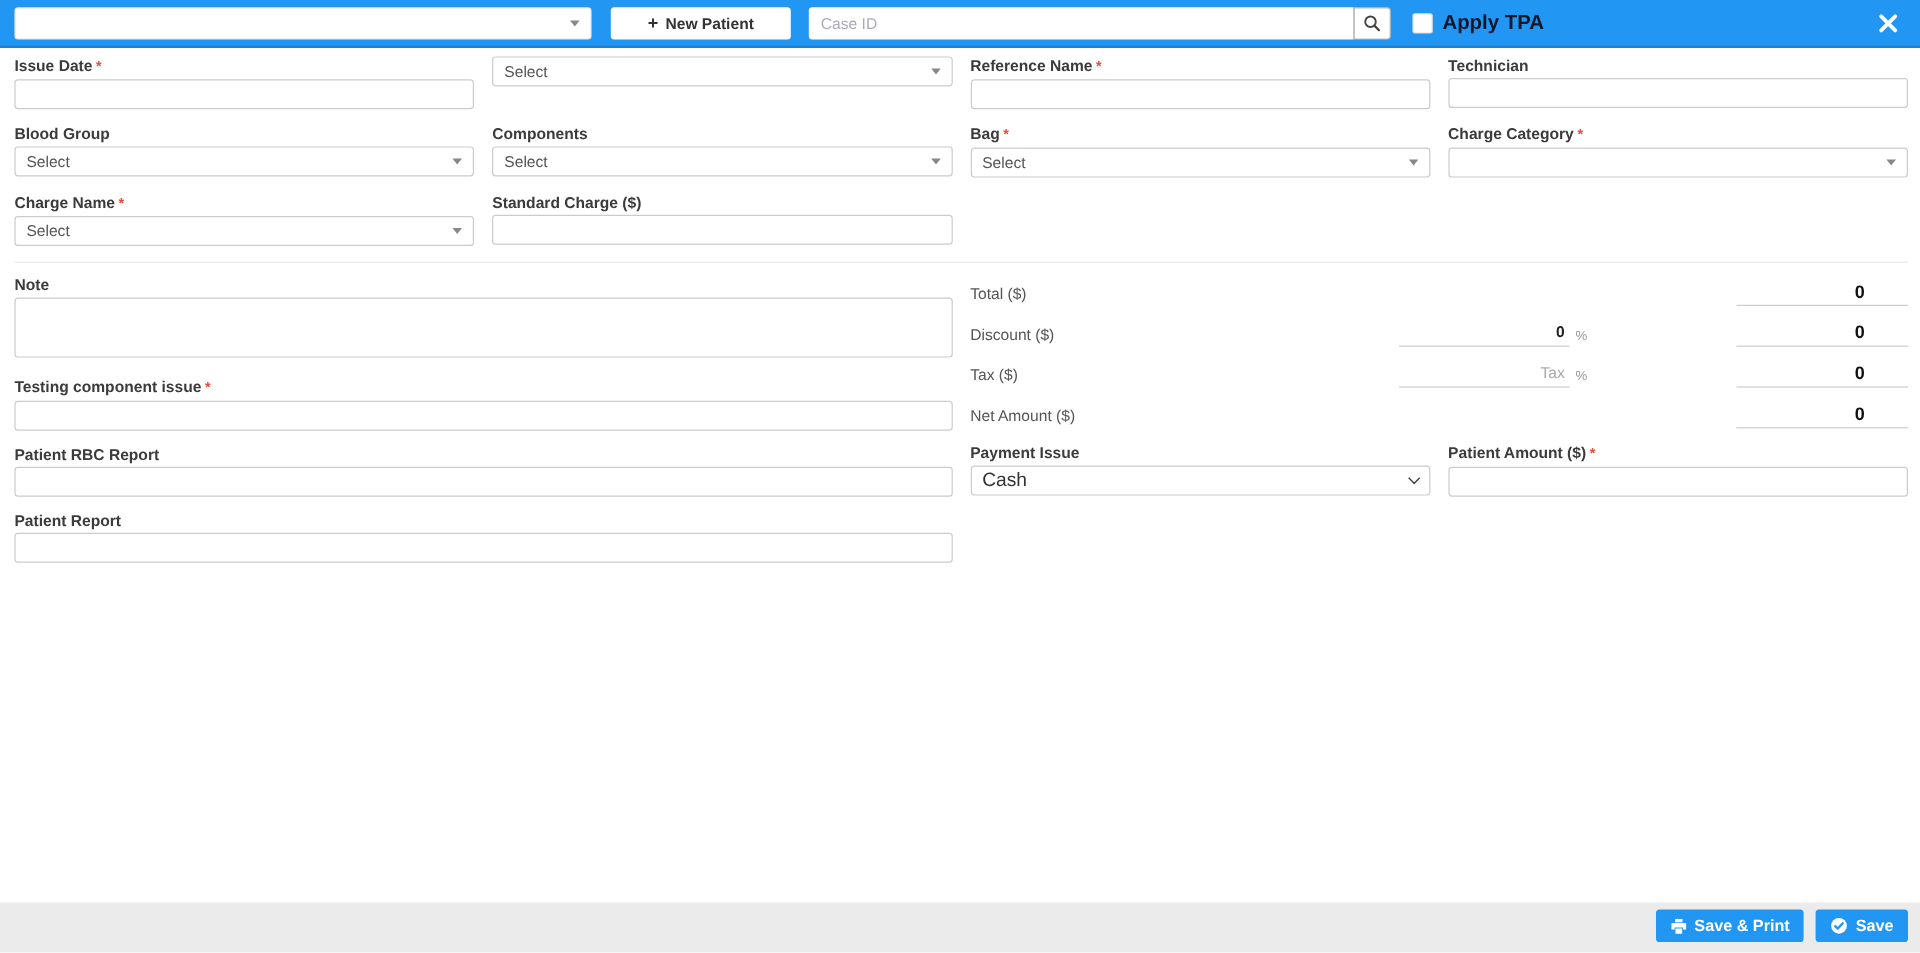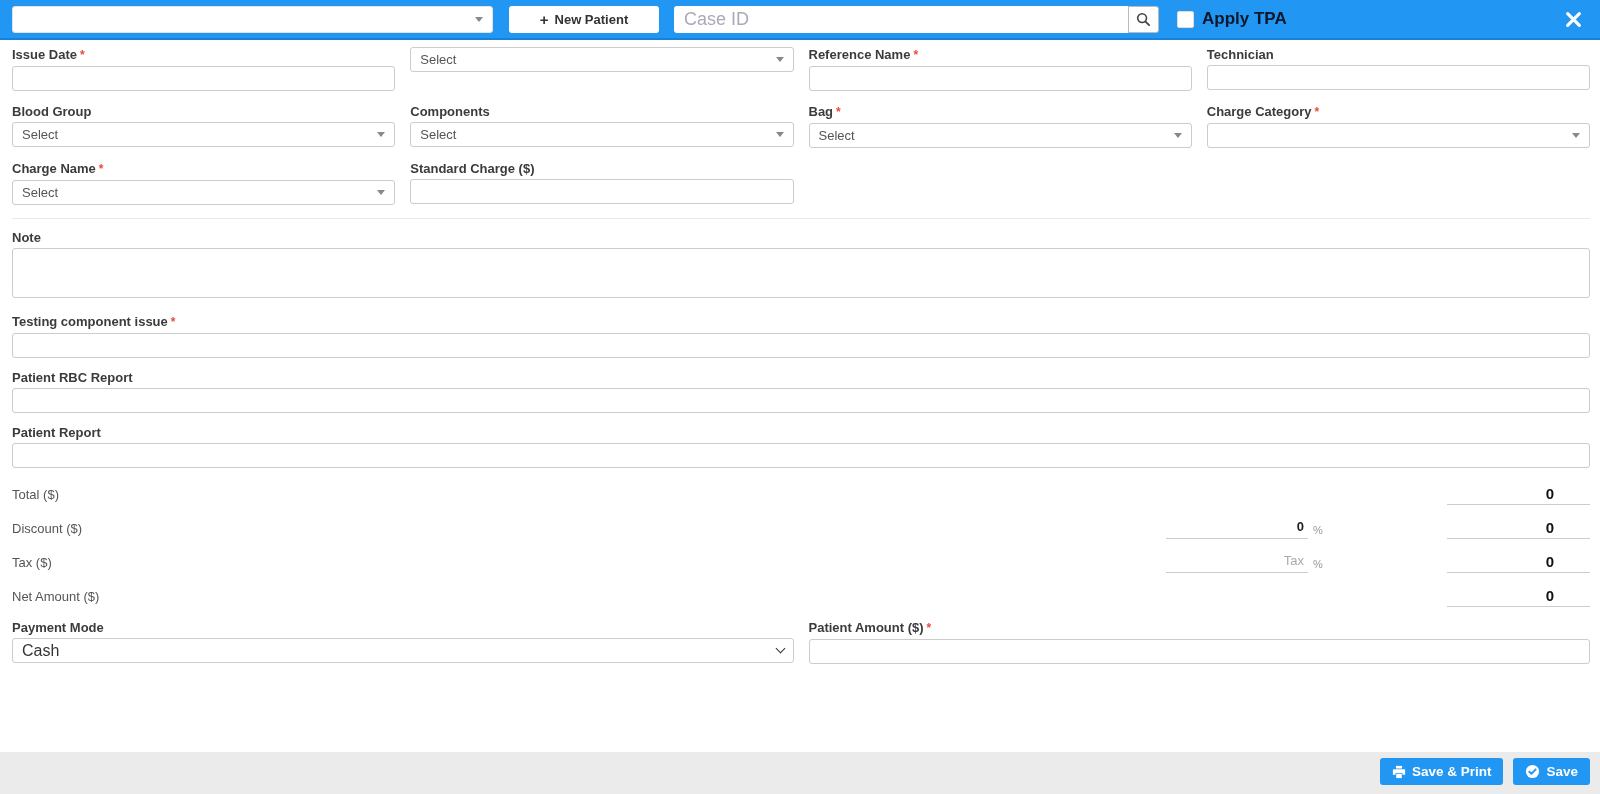--- a/index.html
+++ b/index.html
@@ -21,21 +21,21 @@
   .sel2 .tri { margin-left:auto; }
   .btn-new {
     margin-left:16px; width:150px; height:27px; background:#fff; border:none; border-radius:3px;
     font-family:inherit; font-size:13px; font-weight:bold; color:#333;
     display:flex; align-items:center; justify-content:center; gap:6px; cursor:pointer;
   }
   .btn-new .plus { font-size:15px; font-weight:bold; line-height:1; }
   .search-group { margin-left:15px; display:flex; height:27px; }
   .search-input {
     width:454px; height:27px; border:none; border-radius:3px 0 0 3px; padding:0 10px;
-    font-family:inherit; font-size:18px; color:#333; outline:none;
+    font-family:inherit; font-size:13px; color:#333; outline:none;
   }
   .search-input::placeholder { color:#aab; }
   .search-btn {
     width:31px; height:27px; background:#fff; border:1px solid #bbb; border-radius:0 3px 3px 0;
     display:flex; align-items:center; justify-content:center; cursor:pointer;
   }
   .tpa { margin-left:18px; display:flex; align-items:center; gap:8px; }
   .tpa .cb { width:17px; height:17px; background:#fff; border:1px solid #ddd; border-radius:2px; cursor:pointer; }
   .tpa .tpa-label { color:#0f172a; font-size:17px; font-weight:bold; }
   .close-btn { margin-left:auto; background:none; border:none; padding:4px; cursor:pointer;
@@ -53,21 +53,21 @@
     font-family:inherit; font-size:13px; color:#444; background:#fff; outline:none;
   }
   .selbox {
     width:100%; height:25px; border:1px solid #ccc; border-radius:3px; background:#fff;
     display:flex; align-items:center; padding:0 9px; font-size:13px; color:#555; cursor:pointer;
   }
   .selbox .tri { margin-left:auto; }
   .divider { border:none; border-top:1px solid #e9e9e9; margin:5px 0 11px 0; }
 
   
-  .bottom { display:grid; grid-template-columns:1fr; column-gap:15px; }
+  .bottom { display:grid; grid-template-columns:1fr 1fr; column-gap:15px; }
   .lfield { margin-bottom:12px; }
   .note {
     width:100%; height:50px; border:1px solid #ccc; border-radius:3px; resize:none;
     font-family:inherit; font-size:13px; color:#444; padding:5px 8px; outline:none;
   }
 
   
   .totals { margin-top:4px; }
   .trow { display:flex; align-items:flex-end; height:21px; margin-bottom:13px; }
   .tlabel { flex:1; font-size:13px; color:#555; padding-bottom:3px; }
@@ -260,21 +260,21 @@
             <div class="tlabel">Net Amount ($)</div>
             <div class="tpct ghost"></div>
             <span class="tsuf ghost"></span>
             <div class="tgap"></div>
             <div class="tval">0</div>
           </div>
         </div>
 
         <div class="pay">
           <div class="pfield">
-            <label>Payment Mode</label>
+            <label>Payment Issue</label>
             <div class="nselect">
               <span>Cash</span>
               <span class="chev"></span>
             </div>
           </div>
           <div class="pfield">
             <label><span>Patient Amount ($)</span><span class="req">*</span></label>
             <input class="inp" value="" style="">
           </div>
         </div>

